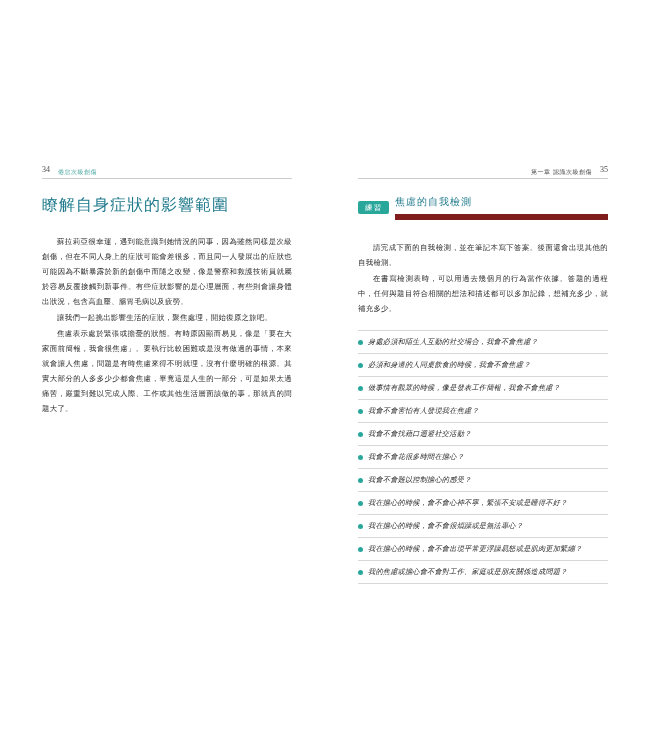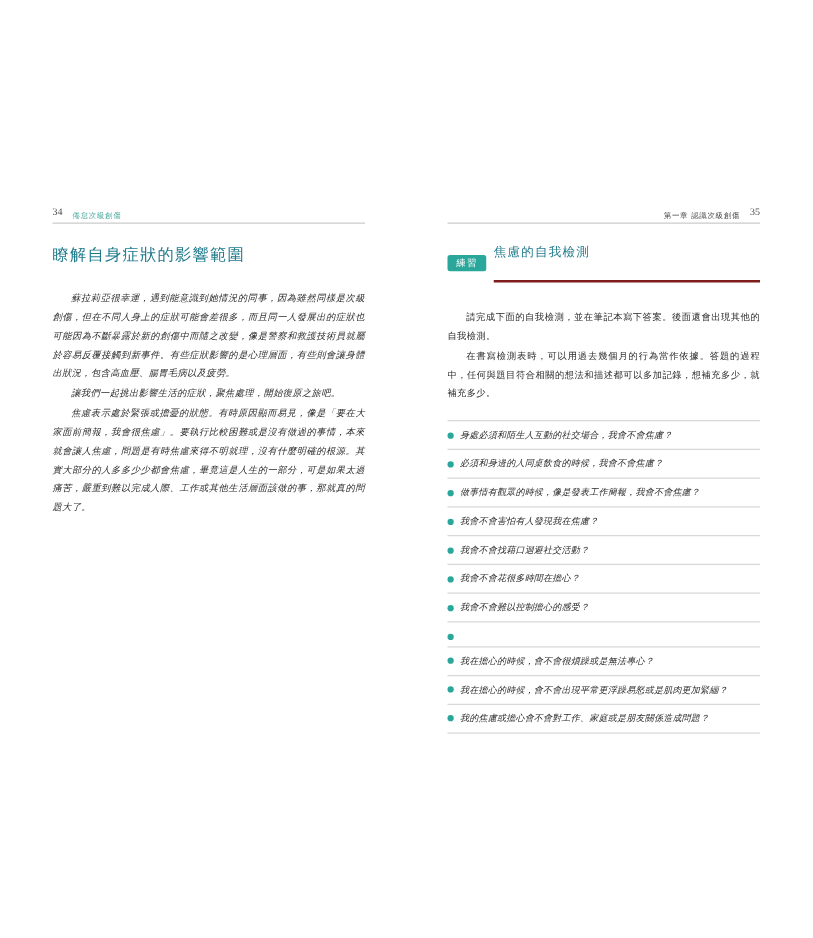--- a/index.html
+++ b/index.html
@@ -54,21 +54,21 @@
 
   
   .page-left {
     position: absolute;
     left: 42px;
     top: 195px;
     width: 250px;
   }
   .h1 {
     font-family: "DejaVu Sans", "Liberation Sans", sans-serif;
-    font-size: 13px;
+    font-size: 16px;
     color: #1f7a8c;
     letter-spacing: 1px;
     margin: 0 0 18px 0;
     font-weight: normal;
   }
   .h2 {
     font-family: "DejaVu Sans", "Liberation Sans", sans-serif;
     font-size: 11px;
     color: #1f7a8c;
     letter-spacing: 1px;
@@ -77,21 +77,20 @@
   }
   .body-p {
     font-family: "DejaVu Sans", "Liberation Sans", sans-serif;
     font-size: 7.4px;
     line-height: 15px;
     color: #2b2b2b;
     margin: 0 0 1px 0;
     text-align: justify;
     text-indent: 15px;
     letter-spacing: 0.3px;
-    font-style: italic;
   }
 
   
   .page-right {
     position: absolute;
     right: 42px;
     top: 195px;
     width: 250px;
   }
   .ex-header {
@@ -108,22 +107,22 @@
     padding: 3px 7px 3px 7px;
     border-radius: 2px;
     line-height: 1;
     white-space: nowrap;
   }
   .ex-title {
     font-size: 10px;
     color: #1f7a8c;
     letter-spacing: 1px;
     white-space: nowrap;
-    border-bottom: 2px solid #7f1d1d;
-    padding-bottom: 15px;
+    border-bottom: 6px solid #7f1d1d;
+    padding-bottom: 5px;
     flex: 1;
   }
   .ex-intro {
     font-size: 7.4px;
     line-height: 15px;
     color: #2b2b2b;
     text-align: justify;
     text-indent: 15px;
     letter-spacing: 0.3px;
     margin: 0 0 1px 0;
@@ -210,20 +209,21 @@
       <li class="check-item">
           <span class="bullet"></span>
           <span class="ci-text">我會不會花很多時間在擔心？</span>
         </li>
       <li class="check-item">
           <span class="bullet"></span>
           <span class="ci-text">我會不會難以控制擔心的感受？</span>
         </li>
       <li class="check-item">
           <span class="bullet"></span>
+          <span class="ci-text">我在擔心的時候，會不會心神不寧，緊張不安或是睡得不好？</span>
         </li>
       <li class="check-item">
           <span class="bullet"></span>
           <span class="ci-text">我在擔心的時候，會不會很煩躁或是無法專心？</span>
         </li>
       <li class="check-item">
           <span class="bullet"></span>
           <span class="ci-text">我在擔心的時候，會不會出現平常更浮躁易怒或是肌肉更加緊繃？</span>
         </li>
       <li class="check-item">

